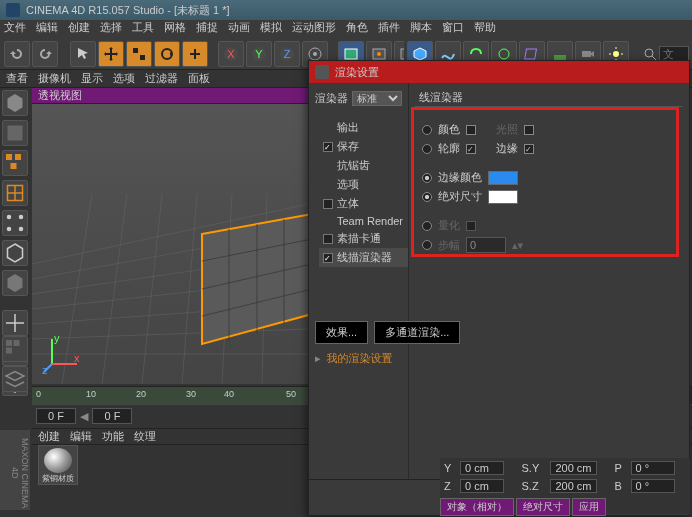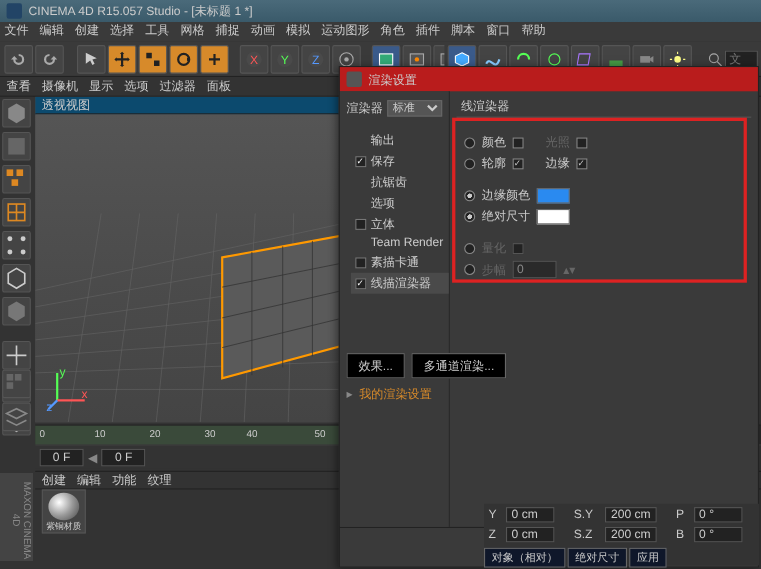--- a/index.html
+++ b/index.html
@@ -11,21 +11,21 @@
 .toolbar{height:32px;background:#3a3a3a;display:flex;align-items:center;padding:0 4px;gap:2px;border-bottom:1px solid #222}
 .tbtn{width:26px;height:26px;background:#444;border:1px solid #555;display:flex;align-items:center;justify-content:center;border-radius:2px}
 .tbtn.orange{background:#d78a2a}
 .tbtn.blue{background:#3a5a8a}
 .tbtn svg{width:16px;height:16px}
 .toolbar-right{height:32px;position:absolute;right:0;top:38px;display:flex;gap:2px;padding:3px;background:#3a3a3a;border-bottom:1px solid #222}
 .tabstrip{height:18px;background:#333;display:flex;align-items:center;padding:0 6px;gap:10px;border-bottom:1px solid #222}
 .leftpanel{position:absolute;left:0;top:88px;width:30px;height:310px;background:#333;display:flex;flex-direction:column;gap:4px;padding:2px}
 .lbtn{width:26px;height:26px;background:#444;border:1px solid #555;border-radius:2px;display:flex;align-items:center;justify-content:center}
 .viewport{position:absolute;left:32px;top:88px;width:276px;height:296px;background:#474747;overflow:hidden}
-.viewport-tabs{height:16px;background:#0c4a6e;padding:0 6px;display:flex;align-items:center;border-bottom:1px solid #222}
+.viewport-tabs{height:16px;background:#701a75;padding:0 6px;display:flex;align-items:center;border-bottom:1px solid #222}
 .vpcanvas{position:relative;width:100%;height:280px;background:linear-gradient(#555 0%,#4a4a4a 60%,#444 100%)}
 .grid{position:absolute;inset:0}
 .cube{position:absolute;left:140px;top:90px;width:180px;height:180px}
 .timeline{position:absolute;left:32px;top:386px;width:660px;height:40px;background:#333;border-top:1px solid #222}
 .timeline-ruler{height:18px;background:#2a2a2a;position:relative;border-bottom:1px solid #444}
 .timeline-ctrl{height:22px;display:flex;align-items:center;gap:4px;padding:0 4px}
 .tfield{background:#222;border:1px solid #555;padding:1px 6px;min-width:40px;text-align:center}
 .matpanel{position:absolute;left:32px;top:428px;width:660px;height:60px;background:#333;border-top:1px solid #222}
 .mattabs{height:16px;display:flex;gap:10px;padding:0 6px;align-items:center;border-bottom:1px solid #222}
 .matslot{width:40px;height:40px;background:#444;border:1px solid #555;margin:0 6px;display:flex;flex-direction:column;align-items:center}
@@ -38,21 +38,21 @@
 .dlg-body{display:flex;height:396px}
 .dlg-left{width:100px;background:#3a3a3a;border-right:1px solid #2a2a2a;padding:4px 0}
 .dlg-row{display:flex;align-items:center;gap:4px;padding:2px 4px;margin-left:10px}
 .dlg-row.sel{background:#4a4a4a}
 .dlg-row .chk{width:10px;height:10px;border:1px solid #777;background:#222}
 .dlg-row .chk.on::after{content:"✓";color:#fff;font-size:8px;position:relative;top:-3px}
 .dlg-row span{font-size:11px}
 .dlg-left .renderer{display:flex;align-items:center;gap:4px;padding:4px 6px}
 .dlg-left .renderer select{background:#555;border:1px solid #666;color:#ccc;width:50px;font-size:10px}
 .dlg-right{flex:1;padding:6px;position:relative}
-.dlg-right .rtabs{height:18px;border-bottom:1px solid #555;display:flex;align-items:flex-start;padding:0 4px}
+.dlg-right .rtabs{height:18px;border-bottom:1px solid #555;display:flex;align-items:center;padding:0 4px}
 .redbox{position:absolute;left:2px;top:24px;width:268px;height:150px;border:3px solid #d22;padding:8px}
 .section-title{font-weight:bold;margin-bottom:6px}
 .proprow{display:flex;align-items:center;gap:6px;margin:4px 0}
 .proprow .rad{width:10px;height:10px;border:1px solid #888;border-radius:50%;background:#222}
 .proprow .rad.on{background:radial-gradient(circle,#ccc 35%,#222 40%)}
 .proprow .chk2{width:10px;height:10px;border:1px solid #888;background:#222}
 .proprow .chk2.on::after{content:"✓";color:#ccc;font-size:8px;position:relative;top:-3px;left:0}
 .swatch{width:30px;height:14px;border:1px solid #666}
 .dimmed{color:#666}
 .numfield{background:#2a2a2a;border:1px solid #555;width:40px;padding:1px 3px;color:#888}
@@ -61,21 +61,21 @@
 .dlg-preset{position:absolute;left:6px;top:290px;display:flex;align-items:center;gap:6px}
 .dlg-preset .tri{color:#888}
 .dlg-preset span{color:#d78a2a}
 .dlg-foot{height:36px;border-top:1px solid #222;display:flex;align-items:center;justify-content:center}
 
 .coords{position:absolute;right:2px;top:458px;width:250px;height:56px;background:#333;font-size:10px}
 .coords table{width:100%}
 .coords td{padding:1px 2px}
 .coords .cf{background:#222;border:1px solid #555;padding:0 4px;display:inline-block;min-width:44px}
 .coords-btns{display:flex;gap:2px;margin-top:2px}
-.coords-btns .cb{background:#0f172a;border:1px solid #666;padding:1px 6px;font-size:10px}
+.coords-btns .cb{background:#701a75;border:1px solid #666;padding:1px 6px;font-size:10px}
 </style>
 </head>
 <body>
 
 <div class="titlebar">
   <div class="appicon"></div>
   <span>CINEMA 4D R15.057 Studio - [未标题 1 *]</span>
 </div>
 
 <div class="menubar">

